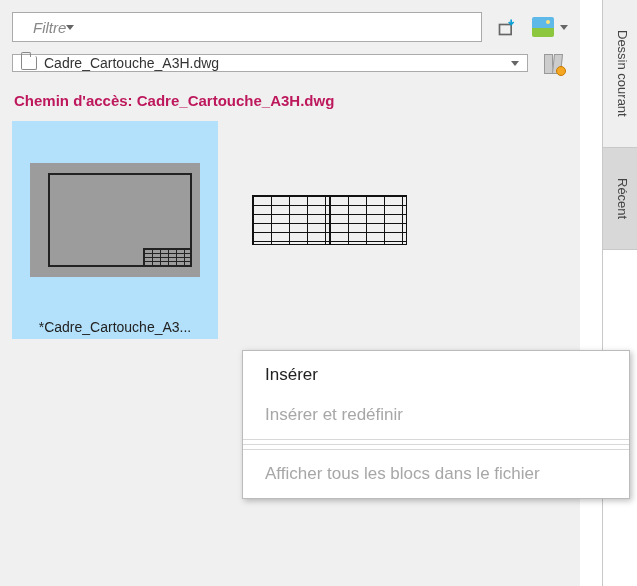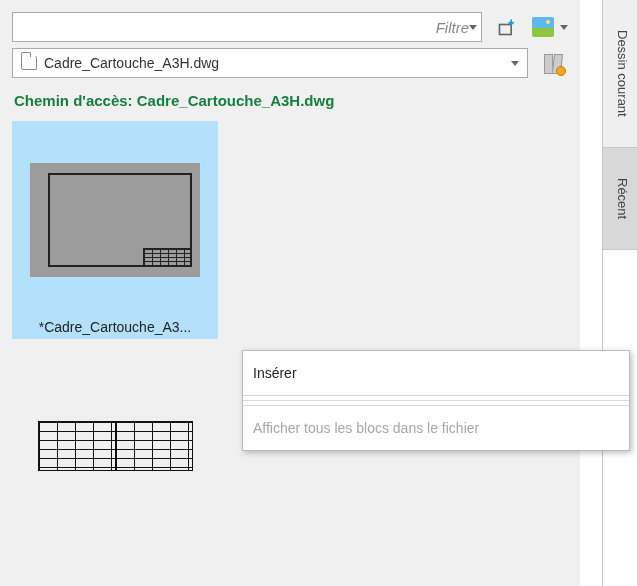--- a/index.html
+++ b/index.html
@@ -22,24 +22,24 @@
     .top-row {
       display: flex;
       align-items: center;
       gap: 10px;
       margin-bottom: 6px;
     }
     .filter-box {
       flex: 1;
       display: flex;
       align-items: center;
-      justify-content: flex-end;
+      justify-content: flex-start;
       background: #fff;
       border: 1px solid #aaa;
-      padding: 5px 4px;
+      padding: 5px 20px;
       height: 30px;
     }
     .filter-placeholder { color: #888; font-style: italic; font-size: 15px; }
     .dropdown-arrow {
       width: 0; height: 0;
       border-left: 4px solid transparent;
       border-right: 4px solid transparent;
       border-top: 5px solid #666;
     }
     .icon-btn {
@@ -74,21 +74,21 @@
       margin-bottom: 12px;
     }
     .file-box {
       flex: 1;
       display: flex;
       align-items: center;
       justify-content: space-between;
       background: #fff;
       border: 1px solid #aaa;
       padding: 4px 8px;
-      height: 30px;
+      height: 18px;
     }
     .file-left { display: flex; align-items: center; gap: 7px; color: #333; font-size: 14px; }
     .file-icon {
       width: 16px; height: 14px;
       border: 1px solid #888;
       border-top-width: 0;
       position: relative;
       border-radius: 0 2px 2px 2px;
     }
     .file-icon::before {
@@ -117,30 +117,29 @@
     .lib-badge {
       position: absolute;
       bottom: 0; right: 0;
       width: 10px; height: 10px;
       background: #f5a623;
       border-radius: 50%;
       border: 1px solid #c77b00;
       z-index: 1;
     }
     .path-label {
-      color: #15803d;
+      color: #be185d;
       font-size: 15px;
       font-weight: 600;
       padding: 2px 2px 10px 2px;
     }
     .gallery {
       display: flex;
       gap: 8px;
       padding-top: 2px;
-      flex-direction: column;
     }
     .tile {
       width: 206px;
       text-align: center;
       padding-bottom: 4px;
     }
     .tile.selected { background: #b3e1fb; }
     .tile-preview {
       height: 198px;
       display: flex;
@@ -196,23 +195,23 @@
       left: 242px;
       top: 350px;
       width: 388px;
       background: #fff;
       border: 1px solid #bbb;
       box-shadow: 2px 2px 6px rgba(0,0,0,0.25);
       padding: 4px 0;
       z-index: 10;
     }
     .menu-item {
-      padding: 10px 10px;
+      padding: 10px 22px;
       color: #222;
-      font-size: 14px;
+      font-size: 17px;
       cursor: default;
     }
     .menu-item.disabled { color: #a7a7a7; }
     .menu-sep {
       height: 1px;
       background: #d8d8d8;
       margin: 4px 0;
     }
     .side-tabs {
       position: absolute;
@@ -291,20 +290,21 @@
           <div class="tbl left"></div>
           <div class="tbl right"></div>
         </div>
       </div>
       <div class="tile-caption"></div>
     </div>
   </div>
 
   <div class="context-menu">
     <div class="menu-item">Insérer</div>
+    <div class="menu-item disabled">Insérer et redéfinir</div>
     <div class="menu-sep"></div>
     <div class="menu-sep"></div>
     <div class="menu-sep"></div>
     <div class="menu-item disabled">Afficher tous les blocs dans le fichier</div>
   </div>
 
 </div>
 
 <div class="side-tabs">
   <div class="side-tab active">Dessin courant</div>

